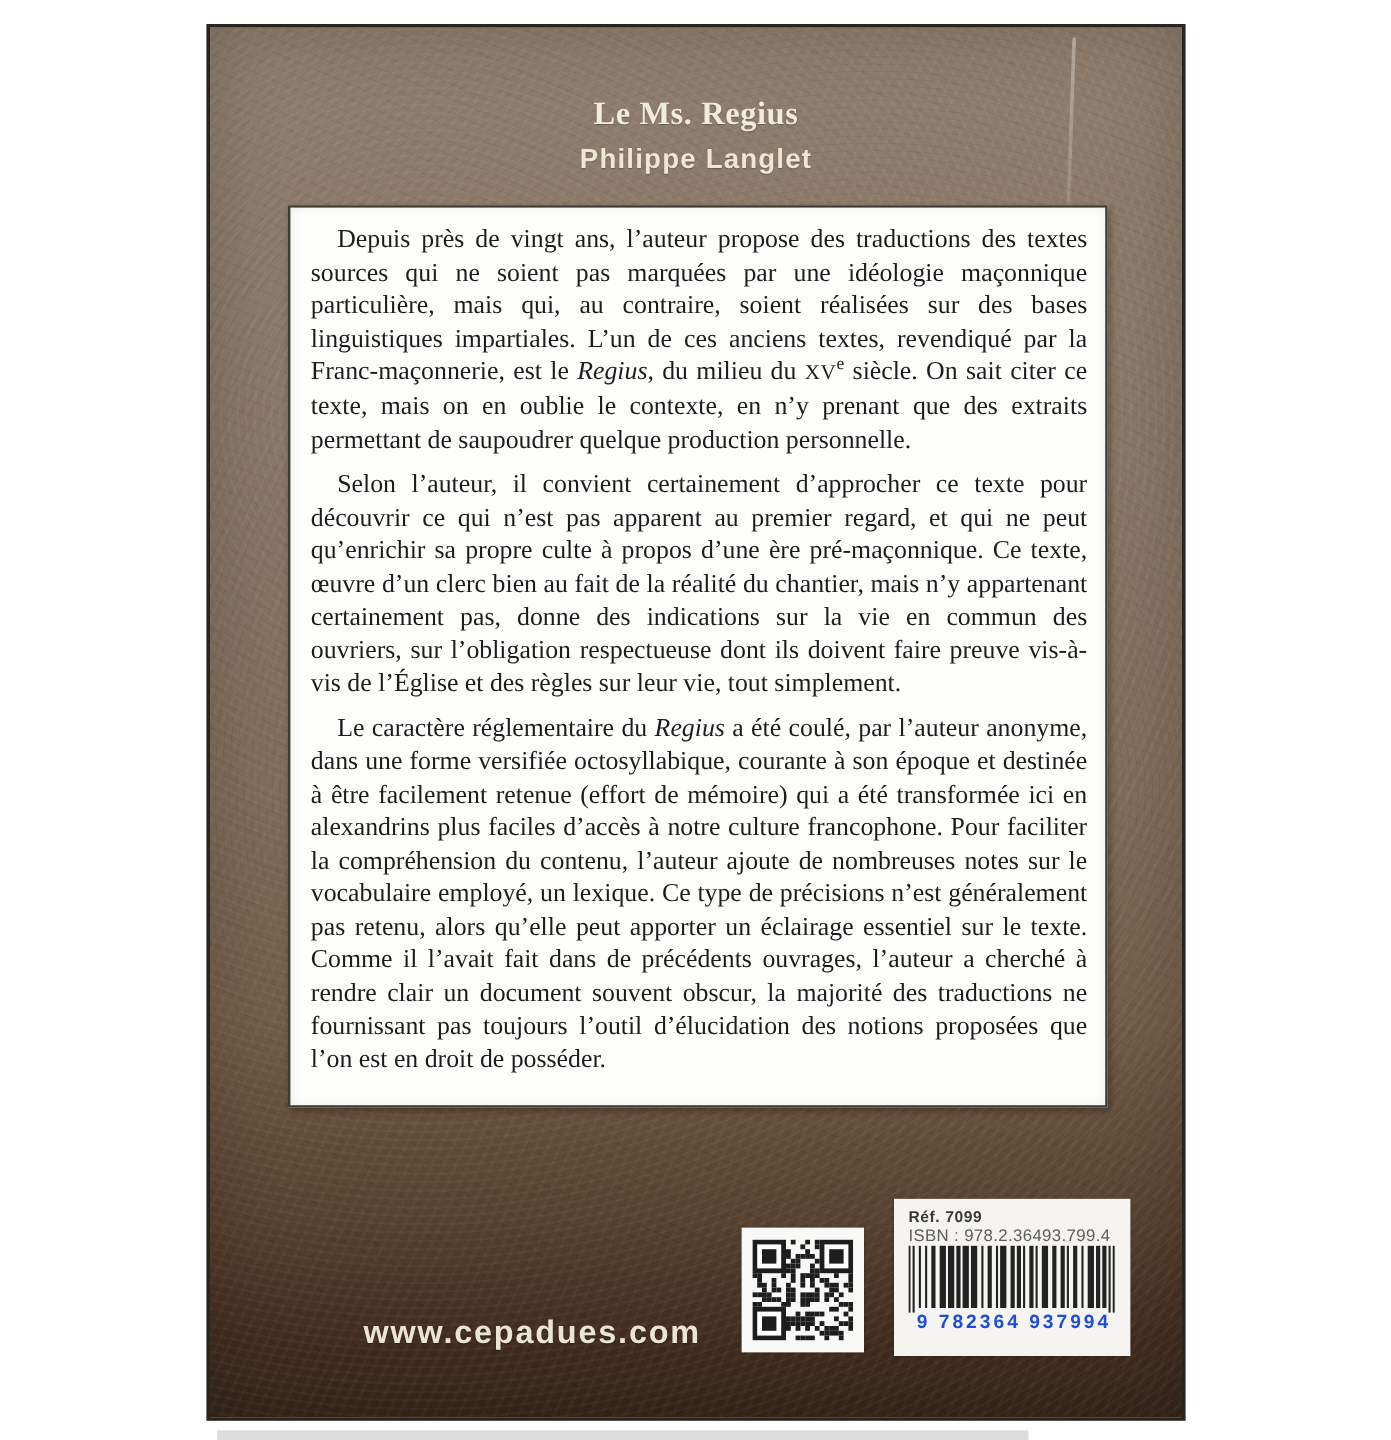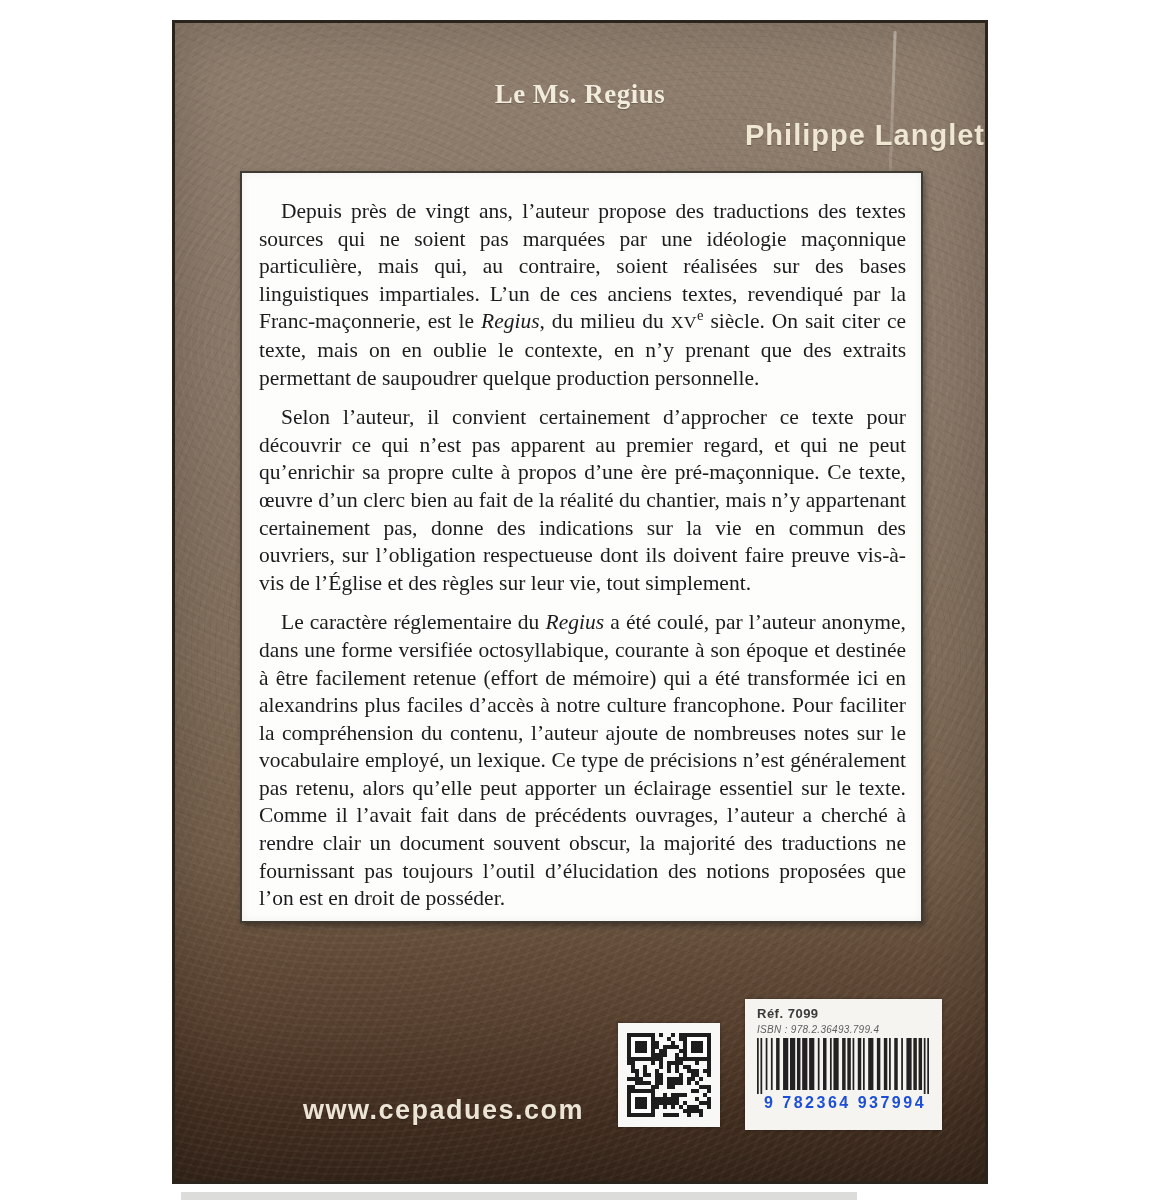--- a/index.html
+++ b/index.html
@@ -34,40 +34,40 @@
     text-align:center;
     font-family:"Liberation Serif", serif;
     font-weight:bold;
     font-size:27px;
     color:#f2ecdd;
     letter-spacing:0.5px;
     text-shadow:0 1px 1px rgba(0,0,0,0.25);
   }
   .book-author{
     position:absolute; left:0; top:96px; width:100%;
-    text-align:right;
+    text-align:center;
     font-family:"Liberation Sans", sans-serif;
     font-weight:bold;
-    font-size:29px;
+    font-size:23px;
     color:#f0e7d2;
     letter-spacing:1px;
     text-shadow:0 1px 1px rgba(0,0,0,0.25);
   }
   .panel{
     position:absolute;
     left:65px; top:148px;
     width:683px; height:752px;
     box-sizing:border-box;
     background:#fdfdfc;
     border:2px solid #3f3a32;
     box-shadow: 2px 3px 6px rgba(0,0,0,0.35), inset 0 0 10px rgba(0,0,0,0.06);
     padding:13px 15px 0 17px;
   }
   .panel p{
-    margin:12px 0 10px 0;
+    margin:0 0 10px 0;
     font-size:21.5px;
     line-height:27.6px;
     color:#1c1c1c;
     text-align:justify;
     text-indent:22px;
     font-family:"Liberation Serif", serif;
   }
   .panel p span.it{font-style:italic;}
   .panel p span.sc{font-size:0.82em; letter-spacing:0.5px;}
   .panel p span.sup{vertical-align:super; font-size:0.68em; line-height:0;}
@@ -94,21 +94,21 @@
     background:#f5f4f1;
     box-shadow:0 0 3px rgba(0,0,0,0.4);
     padding:5px 9px 0 12px;
     font-family:"Liberation Sans", sans-serif;
   }
   .ref-label{
     font-size:13px; font-weight:bold; color:#3a3a3a; line-height:19px;
     letter-spacing:0.5px;
   }
   .isbn-label{
-    font-size:10px; color:#5d5d5d; line-height:13px; letter-spacing:0.3px;font-style:italic;
+    font-size:14px; color:#5d5d5d; line-height:13px; letter-spacing:0.3px;
   }
   .bars{display:block; margin-top:2px;}
   .barcode-number{
     font-size:16px; font-weight:bold; color:#1d4ed8;
     letter-spacing:2.5px; text-align:center; line-height:17px;
     white-space:pre;
   }
   .photo-edge{
     position:absolute; left:181px; top:1192px; width:676px; height:8px;
     background:#dcdcda;

